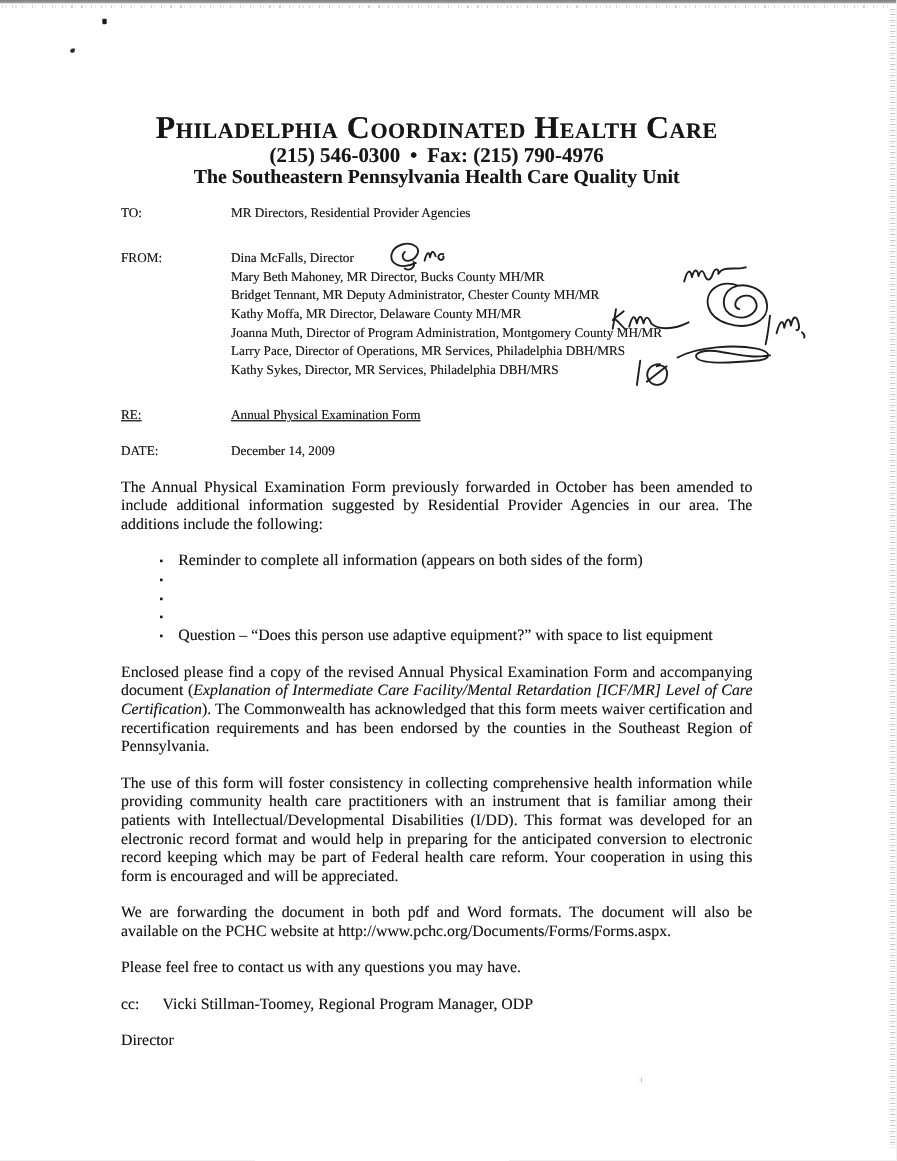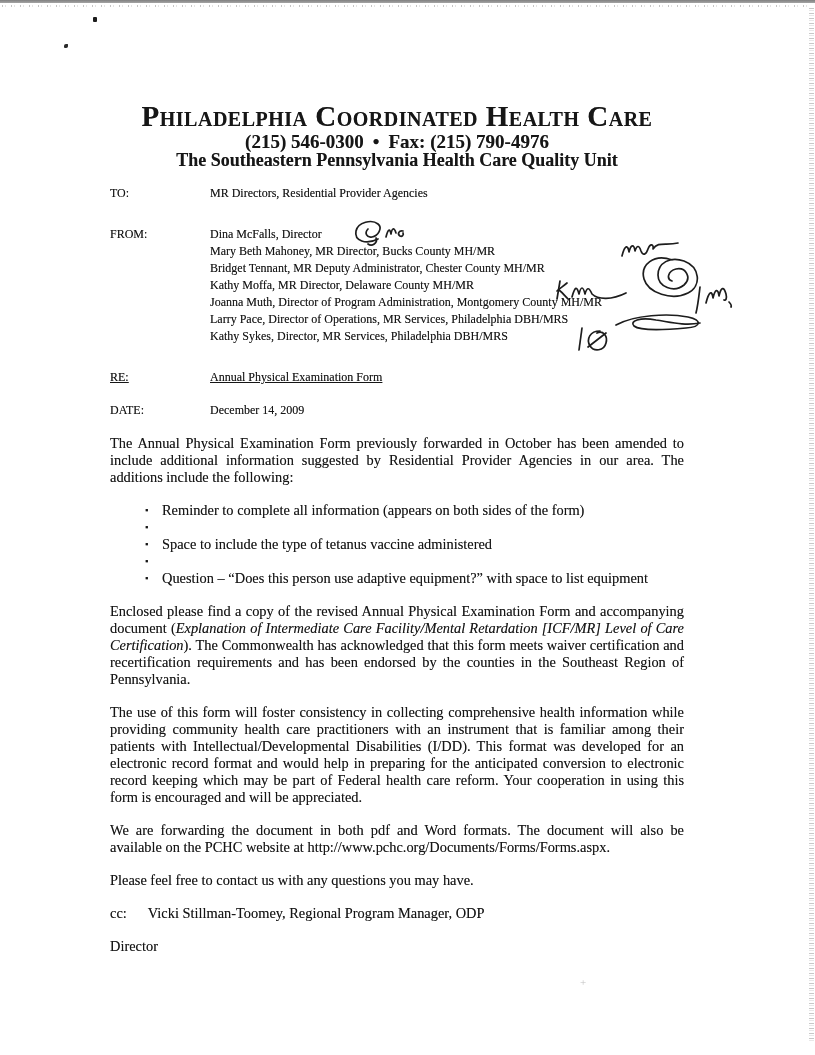--- a/index.html
+++ b/index.html
@@ -141,21 +141,20 @@
       <ul class="bullets">
         <li>
             <span class="bq">▪</span>
             <span>Reminder to complete all information (appears on both sides of the form)</span>
           </li>
         <li>
             <span class="bq">▪</span>
           </li>
         <li>
             <span class="bq">▪</span>
-            <span>Space to include the type of tetanus vaccine administered</span>
           </li>
         <li>
             <span class="bq">▪</span>
           </li>
         <li>
             <span class="bq">▪</span>
             <span>Question – “Does this person use adaptive equipment?” with space to list equipment</span>
           </li>
       </ul>
 

